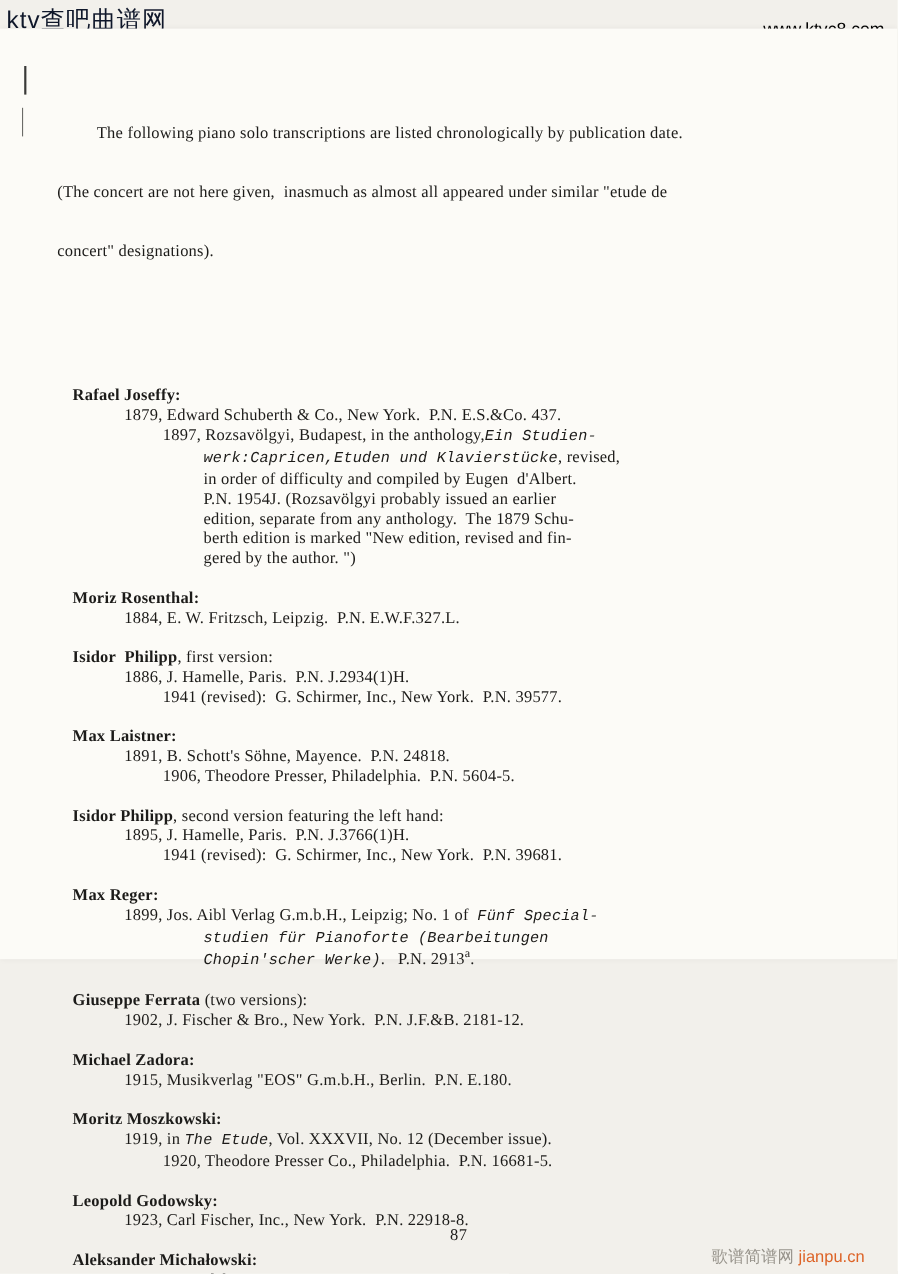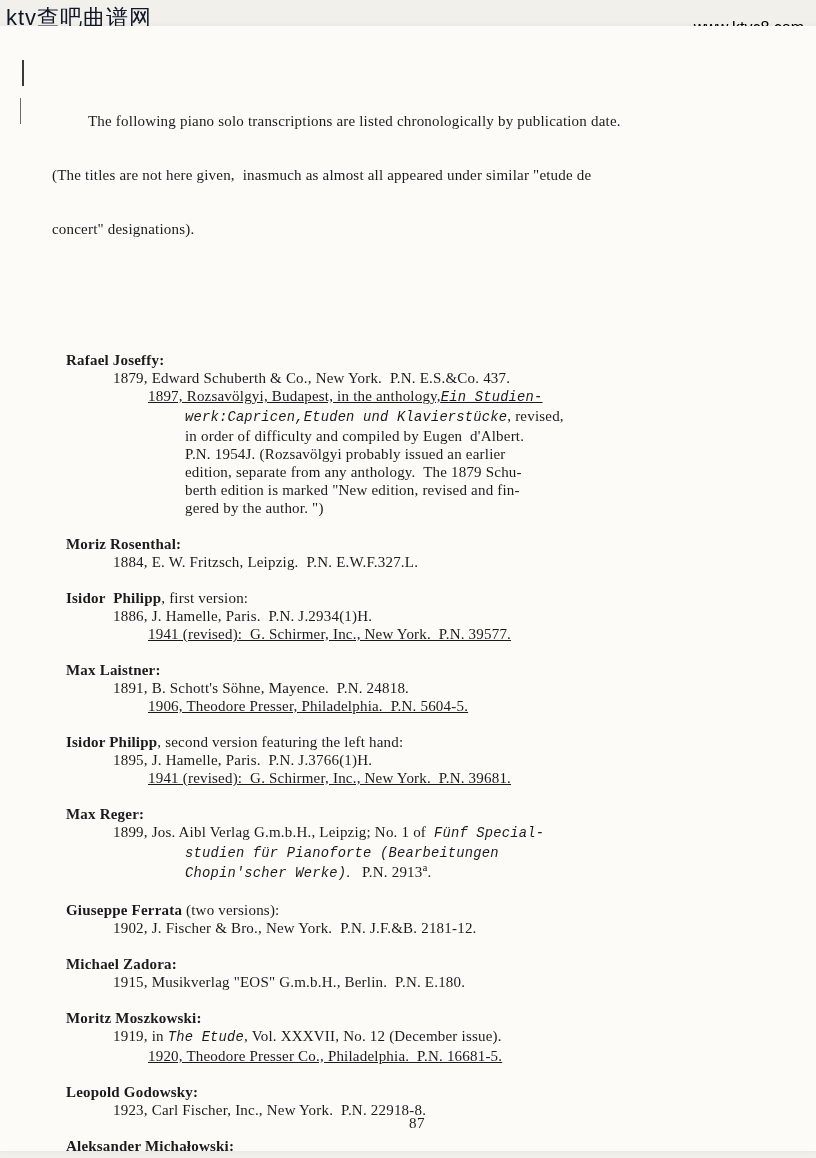--- a/index.html
+++ b/index.html
@@ -4,21 +4,21 @@
 <style>
   html,body{margin:0;padding:0;}
   body{
     width:816px;height:1158px;
     position:relative;overflow:hidden;
     background:#f2f0eb;
     font-family:"Liberation Serif", serif;
     color:#1c1b19;
   }
   .scan-page{
-    position:absolute;left:0;top:26px;width:816px;height:1125px;
+    position:absolute;left:0;top:26px;width:816px;height:846px;
     background:#fcfbf7;
     box-shadow:0 0 6px rgba(0,0,0,0.06);
   }
   
   .wm{position:absolute;font-family:"Liberation Sans", sans-serif;}
   .wm-tl{top:3px;left:6px;font-size:22px;color:#0f172a;letter-spacing:1px;}
   .wm-tr{top:6px;right:12px;font-size:16px;color:#000000;margin-top:13px;}
   .wm-br{bottom:6px;right:30px;font-size:15px;color:#98948c;}
   .wm-br .domain{color:#dd6327;font-weight:normal;}
   
@@ -31,21 +31,21 @@
     font-size:15px;line-height:18px;letter-spacing:0.2px;
     white-space:pre-wrap;
   }
   .intro{margin:0 0 23px 0;}
   .intro .line{margin-left:0;}
   .intro .line.first{text-indent:36px;}
   .section{margin-bottom:18px;}
   .heading{margin-left:14px;}
   .line{white-space:pre-wrap;}
   .ind1{margin-left:61px;}
-  .ind2{margin-left:96px;text-decoration:underline;}
+  .ind2{margin-left:96px;}
   .ind3{margin-left:133px;}
   .run{white-space:pre-wrap;}
   .b{font-weight:bold;}
   .i{
     font-style:italic;
     font-family:"Liberation Mono", monospace;
     font-size:13.8px;letter-spacing:0.2px;
   }
   .sup{vertical-align:super;font-size:11px;line-height:0;}
   .pagenum{
@@ -60,21 +60,21 @@
 <div class="wm wm-tr">www.ktvc8.com</div>
 <div class="wm wm-br"><span>歌谱简谱网</span> <span class="domain">jianpu.cn</span></div>
 
 <div class="scan-page">
   <div class="artifact artifact-1"></div>
   <div class="artifact artifact-2"></div>
 
   <div class="doc">
     <div class="intro">
       <div class="line first">The following piano solo transcriptions are listed chronologically by publication date.</div>
-      <div class="line">(The titles are not here given,  inasmuch as almost all appeared under similar "etude de</div>
+      <div class="line">(The concert are not here given,  inasmuch as almost all appeared under similar "etude de</div>
       <div class="line">concert" designations).</div>
     </div>
 
     <div id="entries-list"><div class="section"><div class="heading"><span class="run b">Rafael Joseffy:</span></div><div class="line ind1"><span class="run">1879, Edward Schuberth &amp; Co., New York.  P.N. E.S.&amp;Co. 437.</span></div><div class="line ind2"><span class="run">1897, Rozsavölgyi, Budapest, in the anthology,</span><span class="run i">Ein Studien-</span></div><div class="line ind3"><span class="run i">werk:Capricen,Etuden und Klavierstücke</span><span class="run">, revised,</span></div><div class="line ind3"><span class="run">in order of difficulty and compiled by Eugen  d'Albert.</span></div><div class="line ind3"><span class="run">P.N. 1954J. (Rozsavölgyi probably issued an earlier</span></div><div class="line ind3"><span class="run">edition, separate from any anthology.  The 1879 Schu-</span></div><div class="line ind3"><span class="run">berth edition is marked "New edition, revised and fin-</span></div><div class="line ind3"><span class="run">gered by the author. ")</span></div></div><div class="section"><div class="heading"><span class="run b">Moriz Rosenthal:</span></div><div class="line ind1"><span class="run">1884, E. W. Fritzsch, Leipzig.  P.N. E.W.F.327.L.</span></div></div><div class="section"><div class="heading"><span class="run b">Isidor  Philipp</span><span class="run">, first version:</span></div><div class="line ind1"><span class="run">1886, J. Hamelle, Paris.  P.N. J.2934(1)H.</span></div><div class="line ind2"><span class="run">1941 (revised):  G. Schirmer, Inc., New York.  P.N. 39577.</span></div></div><div class="section"><div class="heading"><span class="run b">Max Laistner:</span></div><div class="line ind1"><span class="run">1891, B. Schott's Söhne, Mayence.  P.N. 24818.</span></div><div class="line ind2"><span class="run">1906, Theodore Presser, Philadelphia.  P.N. 5604-5.</span></div></div><div class="section"><div class="heading"><span class="run b">Isidor Philipp</span><span class="run">, second version featuring the left hand:</span></div><div class="line ind1"><span class="run">1895, J. Hamelle, Paris.  P.N. J.3766(1)H.</span></div><div class="line ind2"><span class="run">1941 (revised):  G. Schirmer, Inc., New York.  P.N. 39681.</span></div></div><div class="section"><div class="heading"><span class="run b">Max Reger:</span></div><div class="line ind1"><span class="run">1899, Jos. Aibl Verlag G.m.b.H., Leipzig; No. 1 of  </span><span class="run i">Fünf Special-</span></div><div class="line ind3"><span class="run i">studien für Pianoforte (Bearbeitungen</span></div><div class="line ind3"><span class="run i">Chopin'scher Werke)</span><span class="run">.   P.N. 2913</span><span class="run sup">a</span><span class="run">.</span></div></div><div class="section"><div class="heading"><span class="run b">Giuseppe Ferrata </span><span class="run">(two versions):</span></div><div class="line ind1"><span class="run">1902, J. Fischer &amp; Bro., New York.  P.N. J.F.&amp;B. 2181-12.</span></div></div><div class="section"><div class="heading"><span class="run b">Michael Zadora:</span></div><div class="line ind1"><span class="run">1915, Musikverlag "EOS" G.m.b.H., Berlin.  P.N. E.180.</span></div></div><div class="section"><div class="heading"><span class="run b">Moritz Moszkowski:</span></div><div class="line ind1"><span class="run">1919, in </span><span class="run i">The Etude</span><span class="run">, Vol. XXXVII, No. 12 (December issue).</span></div><div class="line ind2"><span class="run">1920, Theodore Presser Co., Philadelphia.  P.N. 16681-5.</span></div></div><div class="section"><div class="heading"><span class="run b">Leopold Godowsky:</span></div><div class="line ind1"><span class="run">1923, Carl Fischer, Inc., New York.  P.N. 22918-8.</span></div></div><div class="section"><div class="heading"><span class="run b">Aleksander Michałowski:</span></div><div class="line ind1"><span class="run">1924, B. Rudzki, Warsaw.  P.N. B532 R.</span></div></div></div>
 
     <div class="pagenum">87</div>
   </div>
 </div>
 
 </body></html>

